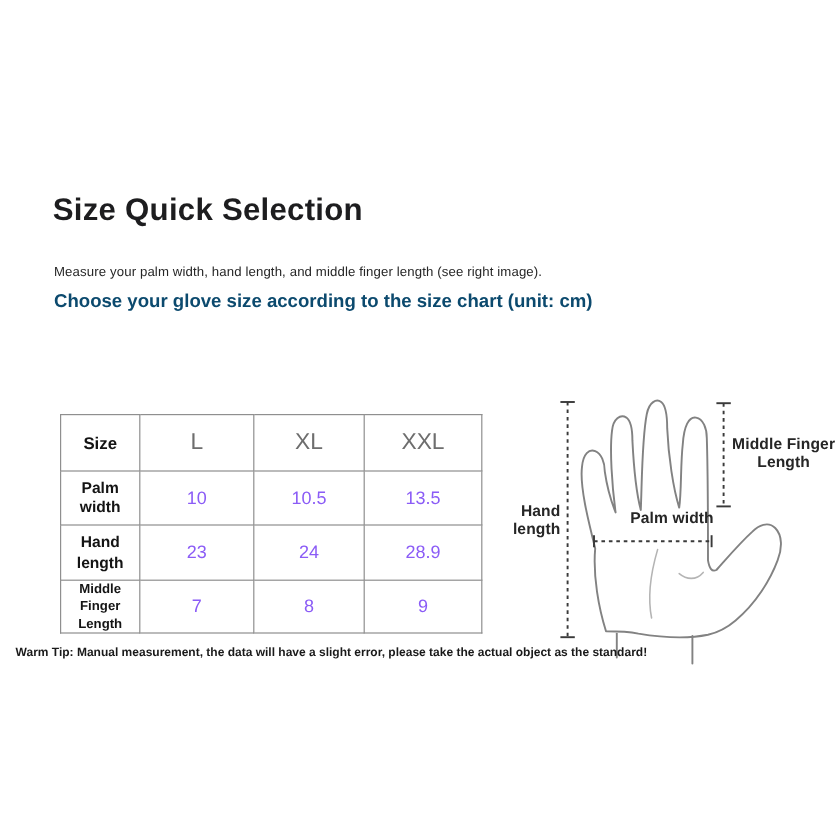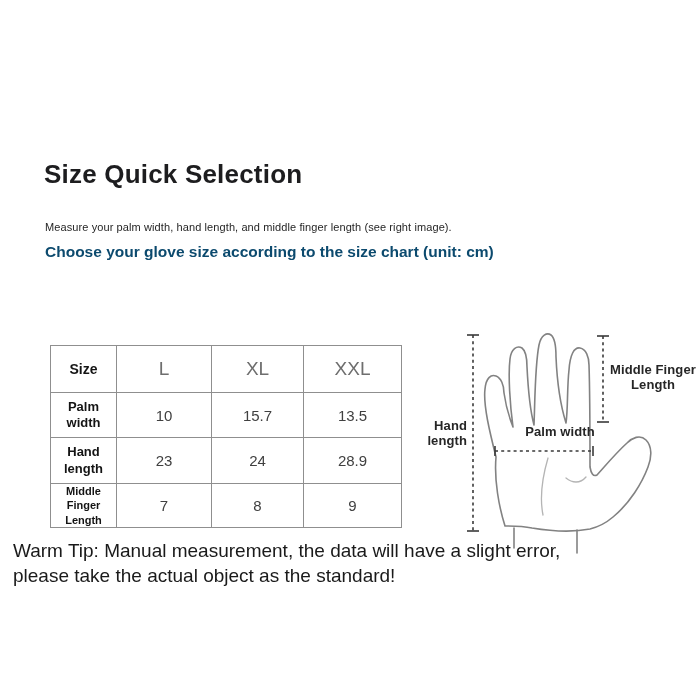--- a/index.html
+++ b/index.html
@@ -26,35 +26,35 @@
     background: #fff;
   }
   table.size-chart td, table.size-chart th {
     border: 1px solid #8f8f8f; text-align: center; vertical-align: middle;
     padding: 0 2px;
   }
   th.size-head { font-size: 14px; font-weight: 700; color: #141414; }
   th.size-col  { font-size: 19px; font-weight: 400; color: #6e6e6e; }
   td.row-label { font-size: 13px; font-weight: 700; color: #141414; line-height: 1.25; }
   tr.row-mfl td.row-label { font-size: 11px; line-height: 1.3; }
-  td.cell-val  { font-size: 15px; font-weight: 400; color: #404040; }
+  td.cell-val  { font-size: 15px; font-weight: 400; color: #8b5cf6; }
 
   .figure { position: absolute; left: 420px; top: 315px; width: 280px; height: 250px; }
   .figure svg { position: absolute; left: 0; top: 0; }
   .fig-label {
     position: absolute; font-weight: 700; color: #262626;
     font-size: 13px; line-height: 1.15; letter-spacing: 0.1px;
   }
   .label-hand-length { left: 0px; top: 104px; width: 47px; text-align: right; }
   .label-palm-width  { left: 98px; top: 110px; width: 84px; text-align: center; white-space: nowrap; }
   .label-middle-finger { left: 186px; top: 48px; width: 94px; text-align: center; }
 
   .warm-tip {
     position: absolute; left: 13px; top: 538px; width: 548px;
-    font-size: 19px; font-weight: 400; color: #1a1a1a; line-height: 1.32;
+    font-size: 10px; font-weight: 700; color: #1a1a1a; line-height: 1.32;
   }
 </style>
 </head>
 <body>
 
 <div class="canvas">
 
   <div class="page-title">Size Quick Selection</div>
 
   <div class="instruction-small">Measure your palm width, hand length, and middle finger length (see right image).</div>
@@ -70,21 +70,21 @@
     <tbody>
         <tr style="height:47px">
       <th class="size-head">Size</th>
       <th class="size-col">L</th>
       <th class="size-col">XL</th>
       <th class="size-col">XXL</th>
     </tr>
     <tr style="height:45px">
       <td class="row-label">Palm width</td>
       <td class="cell-val">10</td>
-      <td class="cell-val">15.7</td>
+      <td class="cell-val">10.5</td>
       <td class="cell-val">13.5</td>
     </tr>
     <tr style="height:46px">
       <td class="row-label">Hand length</td>
       <td class="cell-val">23</td>
       <td class="cell-val">24</td>
       <td class="cell-val">28.9</td>
     </tr>
     <tr style="height:44px" class="row-mfl">
       <td class="row-label">Middle Finger Length</td>

